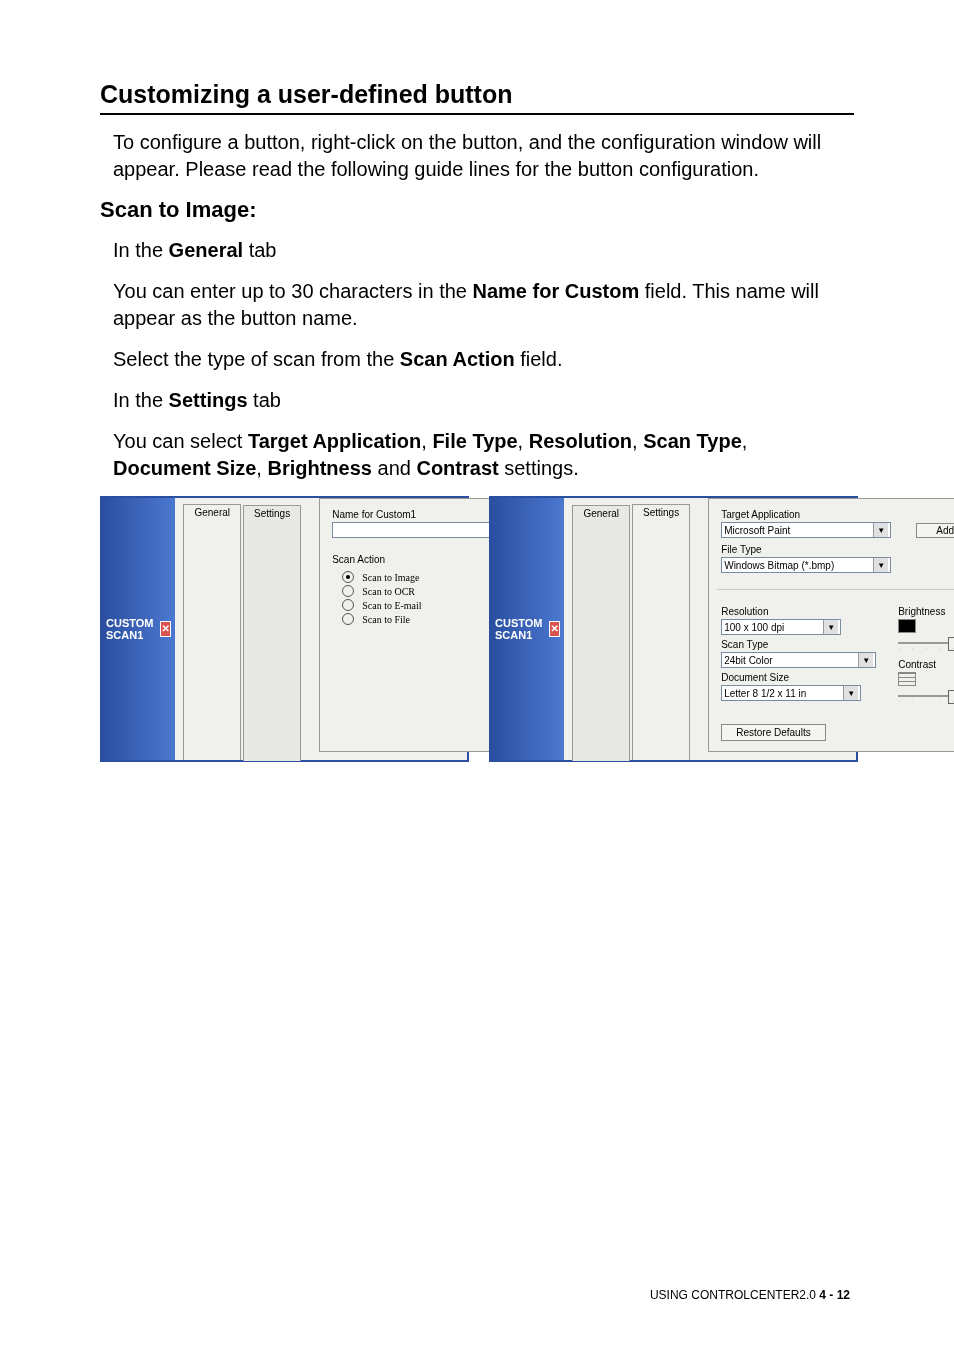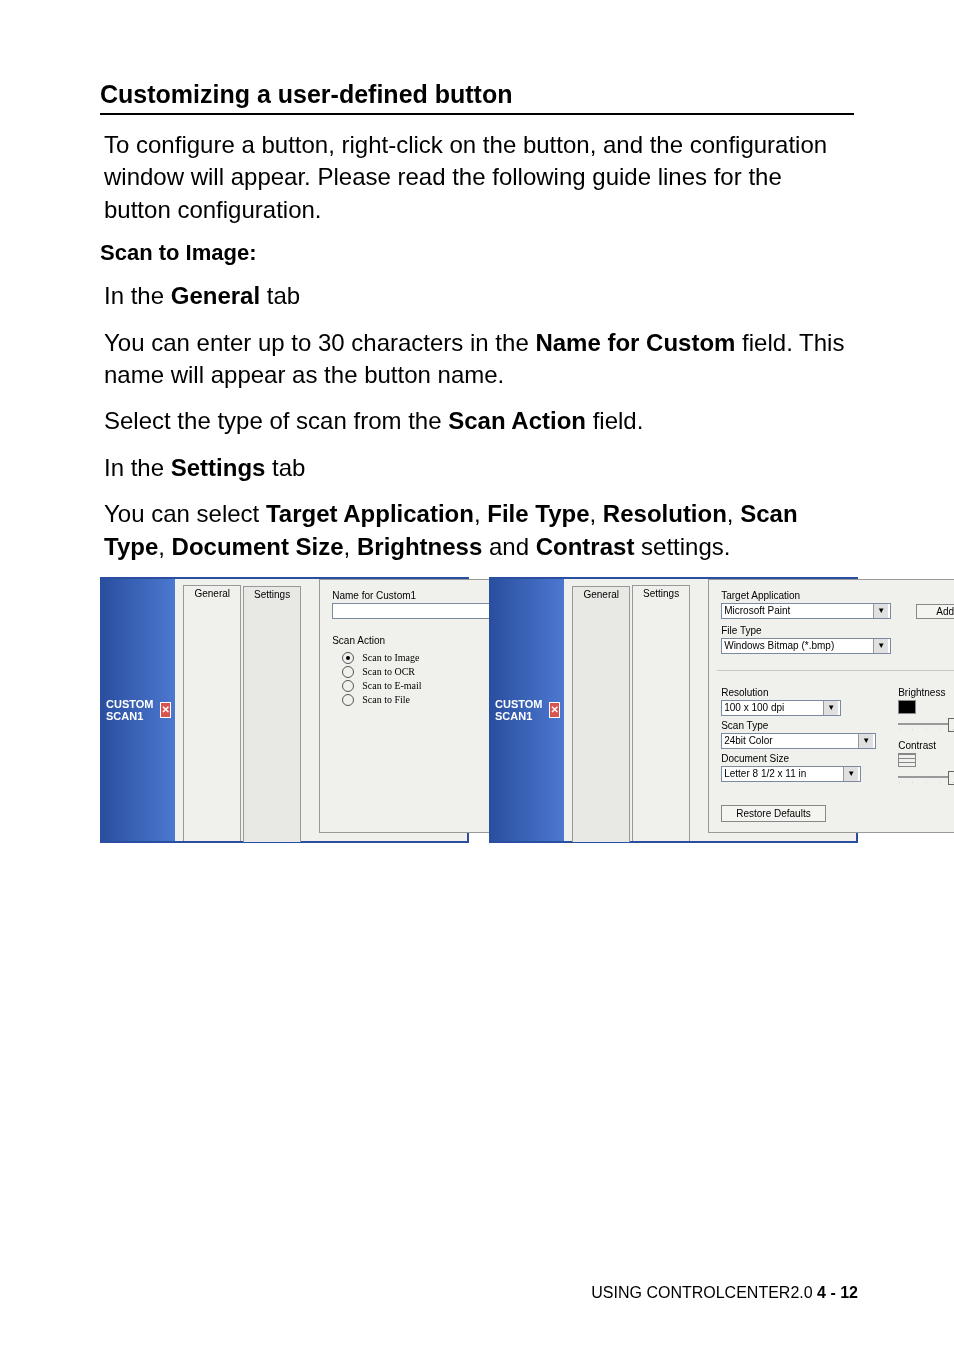--- a/index.html
+++ b/index.html
@@ -17,23 +17,23 @@
     position: relative;
   }
   h1.title {
     font-size: 25px;
     font-weight: bold;
     margin: 0 0 8px 0;
     border-bottom: 2px solid #000;
     padding-bottom: 4px;
   }
   p.body {
-    font-size: 24px;
+    font-size: 20px;
     line-height: 1.35;
-    margin: 14px 4px;
+    margin: 14px 13px;
   }
   h2.sub {
     font-size: 22px;
     font-weight: bold;
     margin: 12px 0 6px 0;
   }
   .b { font-weight: bold; }
   .dialogs {
     display: flex;
     gap: 20px;
@@ -153,22 +153,22 @@
   }
   .gradbox-dark { width:16px; height:12px; background:linear-gradient(to right,#000,#000); border:1px solid #888; }
   .gradbox-light { width:16px; height:12px; background:linear-gradient(to right,#e8e8e8,#fff); border:1px solid #888; }
   .gradbox-lines1 { width:16px; height:12px; background:repeating-linear-gradient(#888,#888 1px,#f0f0ec 1px,#f0f0ec 4px); border:1px solid #888;}
   .gradbox-lines2 { width:16px; height:12px; background:repeating-linear-gradient(#888,#888 1px,#f0f0ec 1px,#f0f0ec 2px); border:1px solid #888;}
   .valbox { width:22px; height:14px; border:1px solid #7a8aa0; background:#fff; font-size:9px; display:flex; align-items:center; justify-content:center;}
   .restore-row { margin-top: 20px; }
   .footer {
     position: absolute;
     bottom: 50px;
-    right: 96px;
-    font-size: 16px;
+    right: 104px;
+    font-size: 12px;
   }
   .footer .pg { font-weight: bold; }
 </style>
 </head>
 <body>
 
 <div class="page">
   <h1 class="title">Customizing a user-defined button</h1>
 
   <p class="body">To configure a button, right-click on the button, and the configuration window will appear. Please read the following guide lines for the button configuration.</p>

